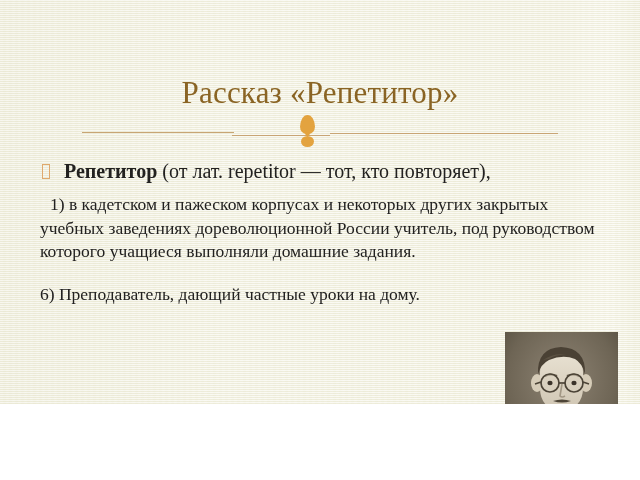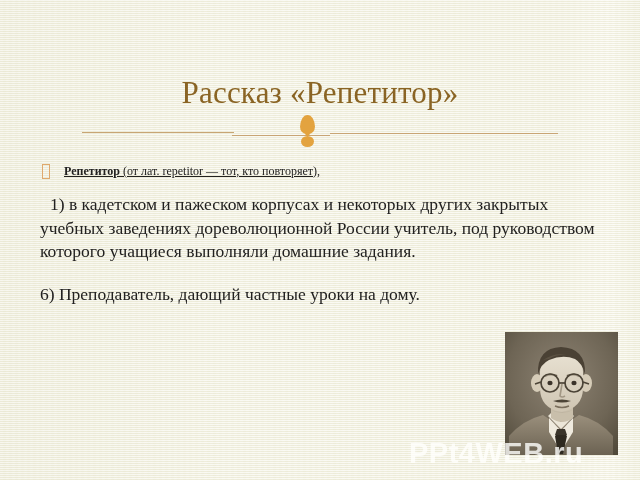--- a/index.html
+++ b/index.html
@@ -9,21 +9,21 @@
   body {
     width: 640px;
     height: 480px;
     overflow: hidden;
     font-family: "Liberation Serif", "DejaVu Serif", serif;
   }
 
   #slide {
     position: relative;
     width: 640px;
-    height: 480px;
+    height: 404px;
     background-color: #f2f1e0;
     background-image:
       repeating-linear-gradient(
         to bottom,
         rgba(255,255,255,0.55) 0px,
         rgba(255,255,255,0.55) 1px,
         rgba(233,231,210,0.55) 1px,
         rgba(233,231,210,0.55) 2px
       ),
       repeating-linear-gradient(
@@ -143,23 +143,22 @@
   .bullet-glyph {
     flex: 0 0 auto;
     width: 8px;
     height: 15px;
     margin: 4px 14px 0 2px;
     border: 1px solid #e0a96d;
     box-sizing: border-box;
     background: transparent;
   }
   .para-bullet .bullet-text {
-    font-size: 12px;
+    font-size: 20px;
     line-height: 23px;
-    text-decoration: underline;
   }
   .bold {
     font-weight: bold;
   }
   #para-1 {
     margin-top: 5px;
     text-indent: 10px;
     font-family: Liberation Serif, serif;
   }
   #para-2 {

